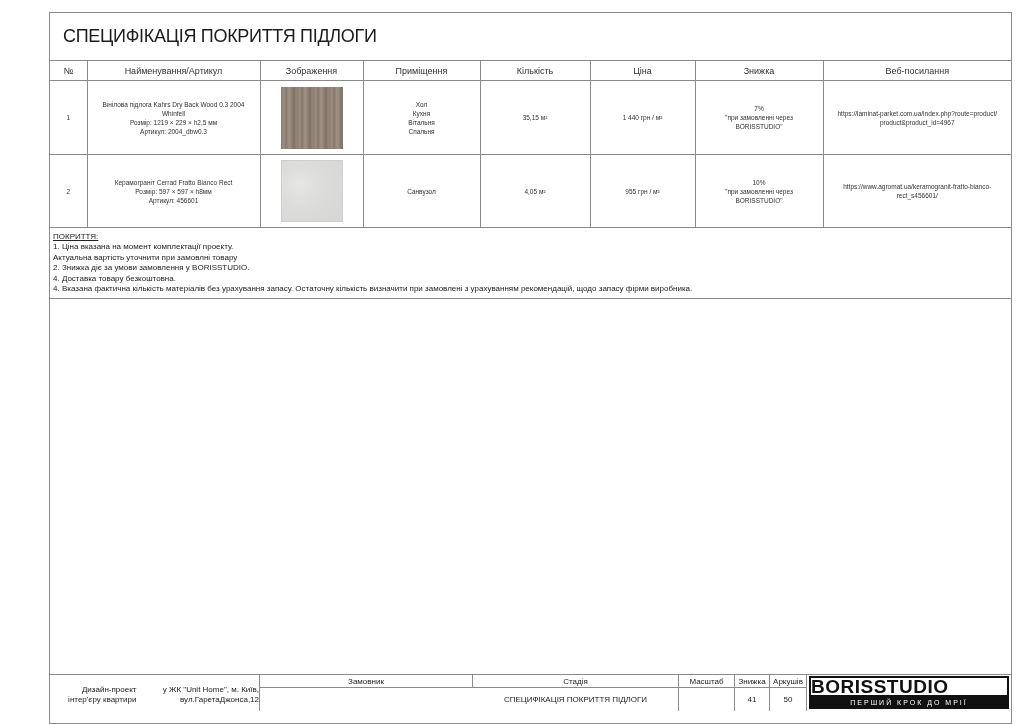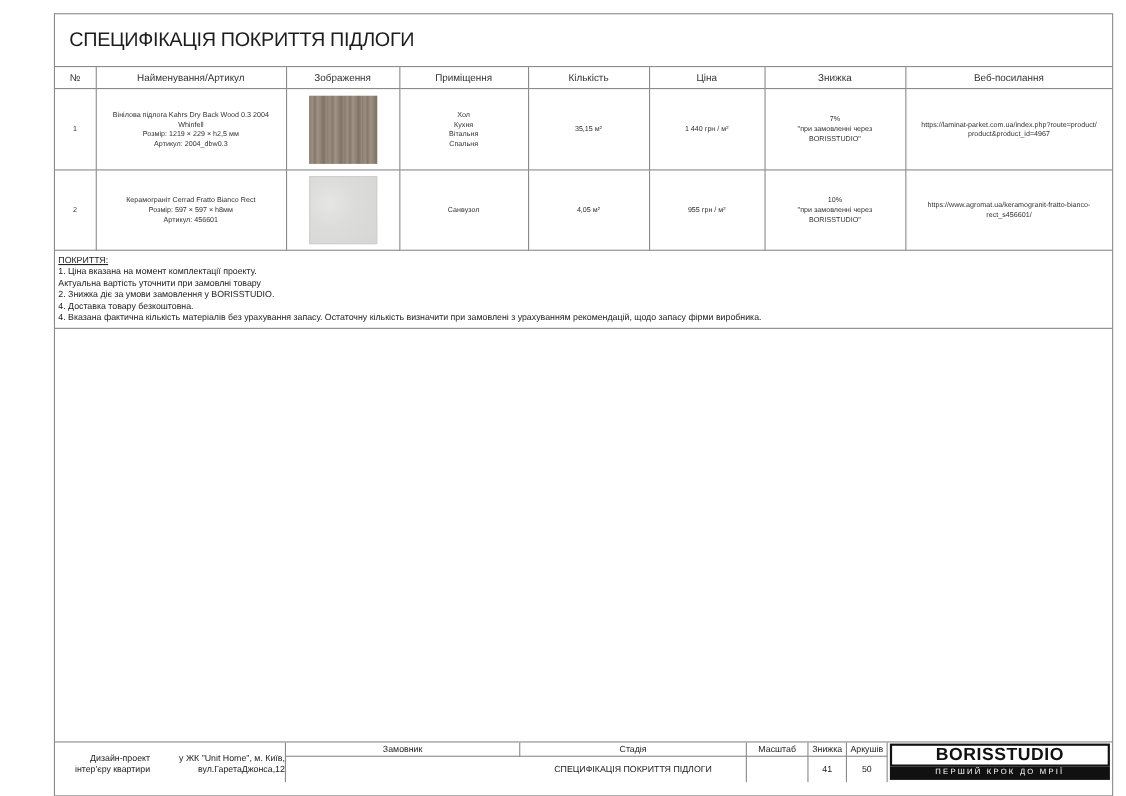--- a/index.html
+++ b/index.html
@@ -31,21 +31,21 @@
   .project { left: 0; top: 0; width: 210px; height: 36px; border-right: 1px solid #8a8a8a; flex-direction: row; line-height: 10px; padding-top: 4px; }
   .hdr { top: 0; height: 13px; border-right: 1px solid #8a8a8a; border-bottom: 1px solid #8a8a8a; }
   .val { top: 13px; height: 23px; border-right: 1px solid #8a8a8a; }
   .c-client { left: 210px; width: 213px; }
   .c-stage { left: 423px; width: 206px; }
   .c-scale { left: 629px; width: 56px; }
   .c-sheet { left: 685px; width: 35px; }
   .c-sheets { left: 720px; width: 37px; }
   .logo { position: absolute; left: 757px; top: 0; width: 204px; height: 36px; }
   .logo-name { position: absolute; left: 2px; top: 1px; width: 200px; height: 21px; border: 2px solid #111; box-sizing: border-box;
-               font-size: 16px; font-weight: bold; letter-spacing: 0.5px; color: #111; line-height: 17px; text-align: center; }
+               font-size: 19px; font-weight: bold; letter-spacing: 0.5px; color: #111; line-height: 17px; }
   .logo-tag { position: absolute; left: 2px; top: 22px; width: 200px; height: 12px; background: #111; color: #fff;
               font-size: 7px; letter-spacing: 2px; line-height: 12px; text-align: center; }
 </style>
 </head>
 <body>
 
 <div class="sheet">
   <div class="title-box">
     <div class="title">СПЕЦИФІКАЦІЯ ПОКРИТТЯ ПІДЛОГИ</div>
   </div>

